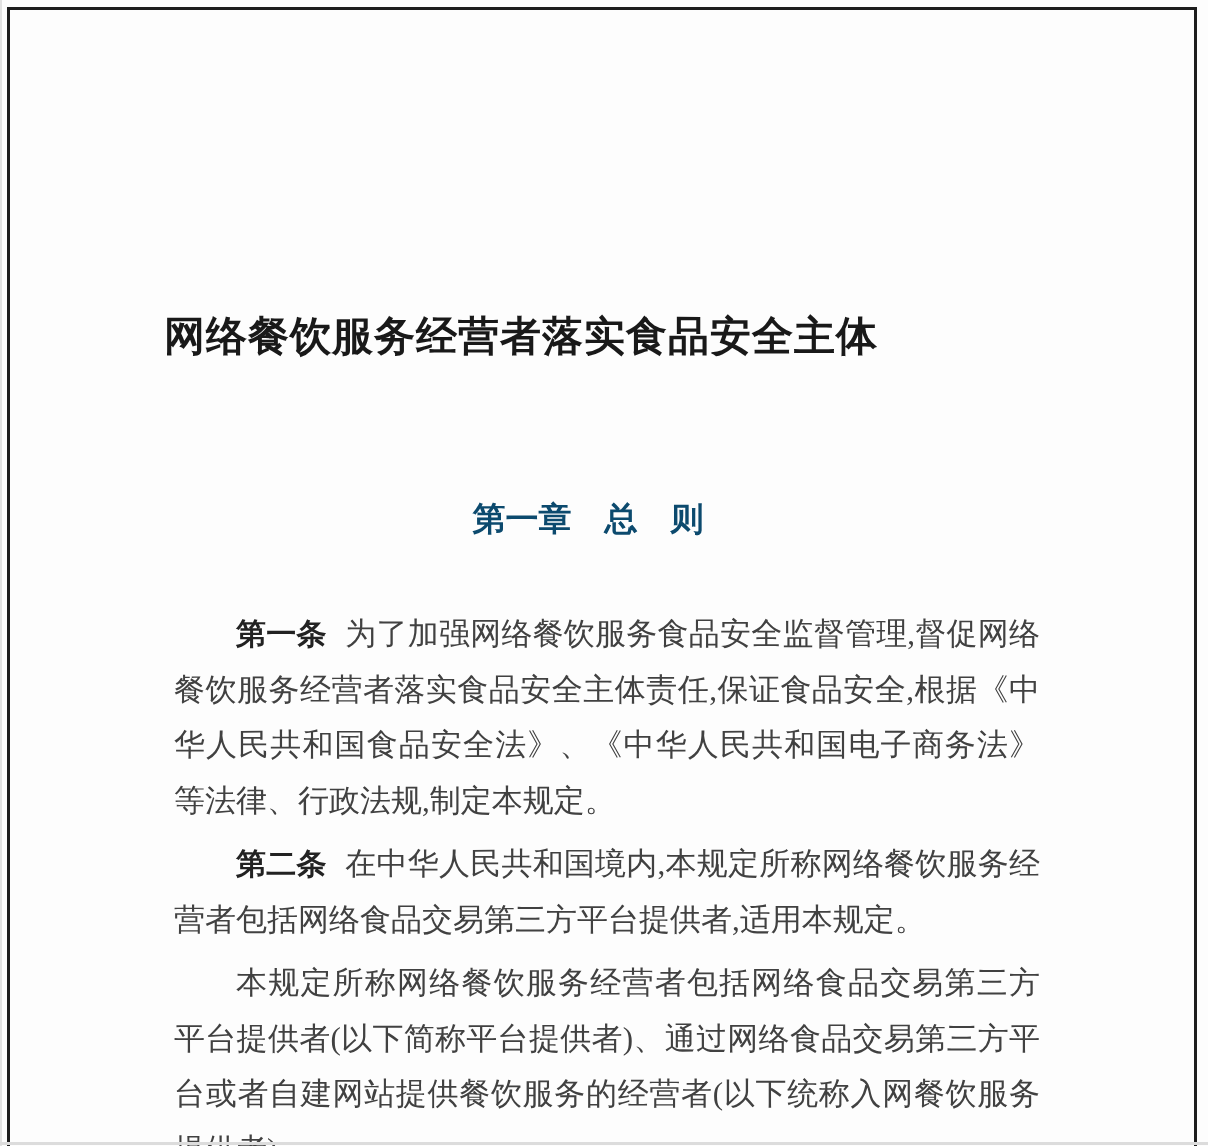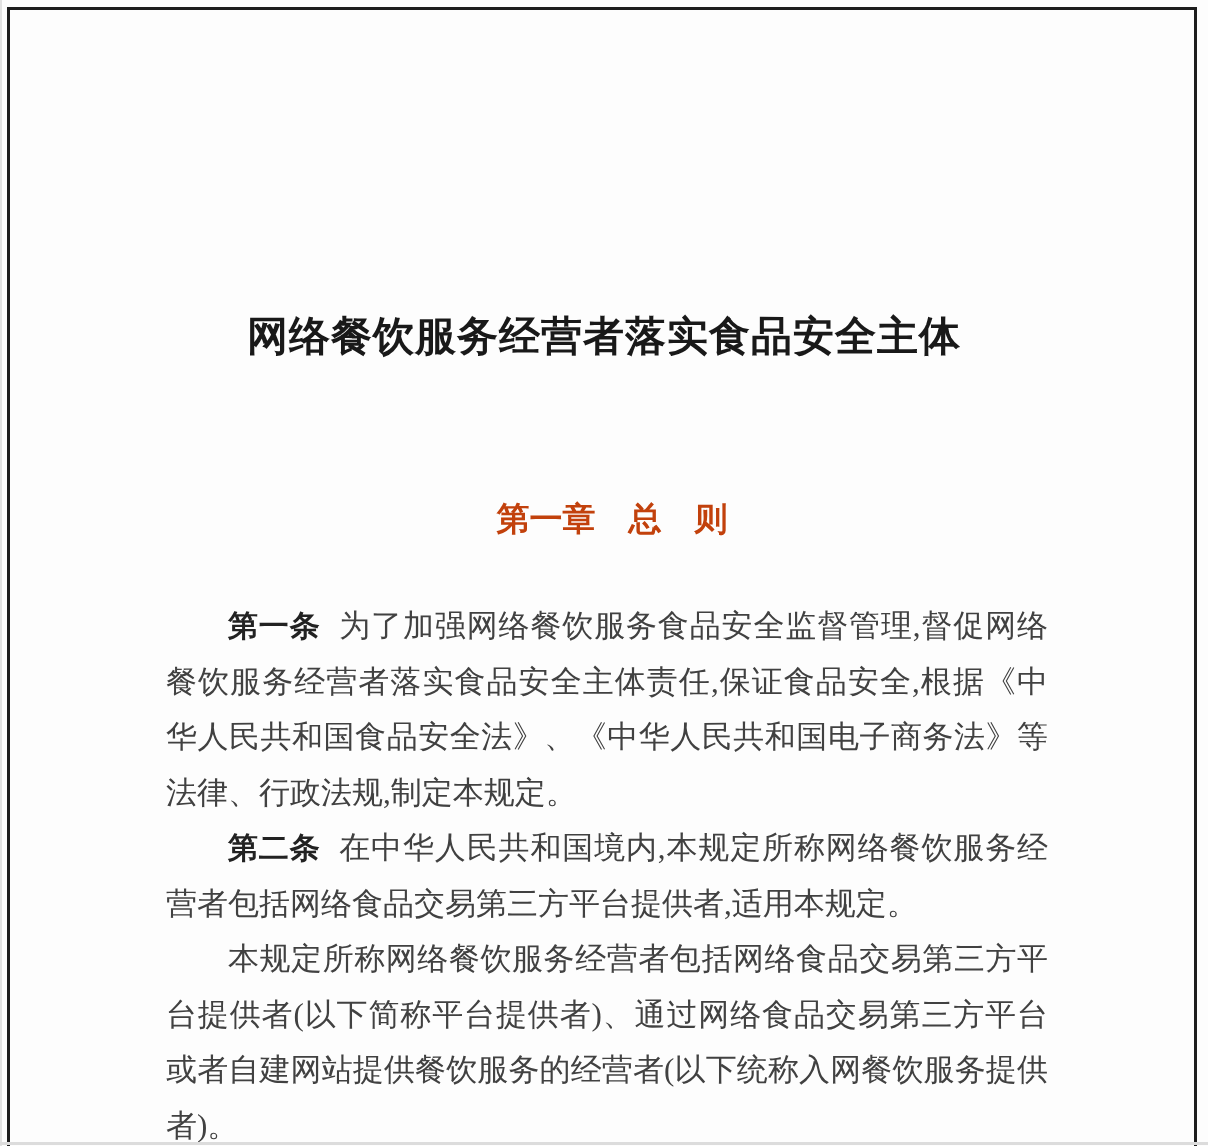--- a/index.html
+++ b/index.html
@@ -39,50 +39,50 @@
     left: 0; right: 0;
     bottom: 1px;
     height: 3px;
     background: #dcdcdc;
   }
   .title-block {
     position: absolute;
     top: 303px;
     left: 164px;
     width: 880px;
-    text-align: center;
+    text-align: left;
     font-size: 41px;
     font-weight: 700;
     line-height: 66px;
     color: #191919;
     letter-spacing: 1px;
   }
   .chapter-heading {
     position: absolute;
     top: 497px;
-    left: 172px;
+    left: 148px;
     width: 880px;
     text-align: center;
     font-size: 33px;
     font-weight: 700;
     line-height: 44px;
-    color: #c2410c;
+    color: #0c4a6e;
   }
   .articles {
     position: absolute;
     top: 598px;
     left: 166px;
     width: 882px;
     font-size: 31px;
     line-height: 55.5px;
     color: #414141;
     text-align: justify;
   }
   .articles p {
-    margin: 0;
+    margin: 8px;
     text-indent: 2em;
   }
   .lead {
     font-weight: 700;
     color: #222222;
     font-family: "Liberation Sans", "DejaVu Sans", sans-serif;
     font-size: 30px;
   }
   .lead:not(:empty) {
     margin-right: 0.62em;

